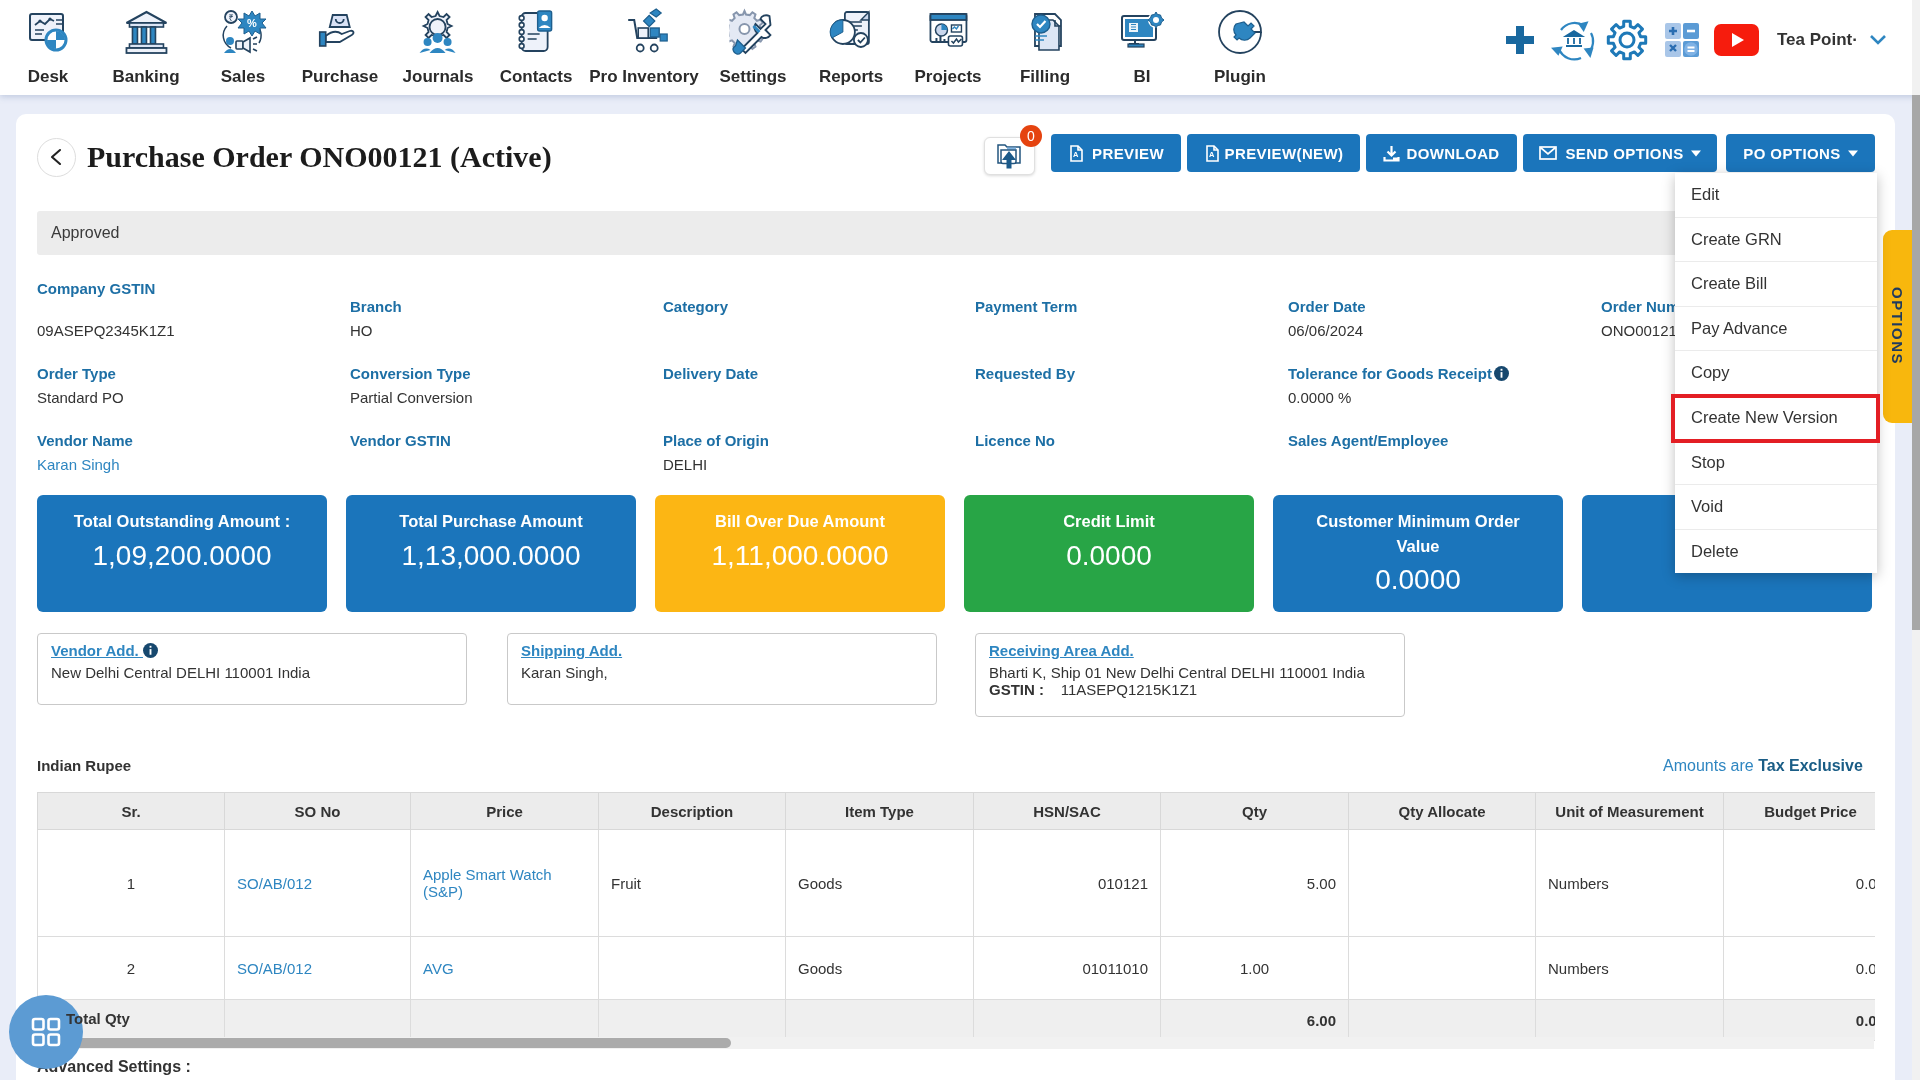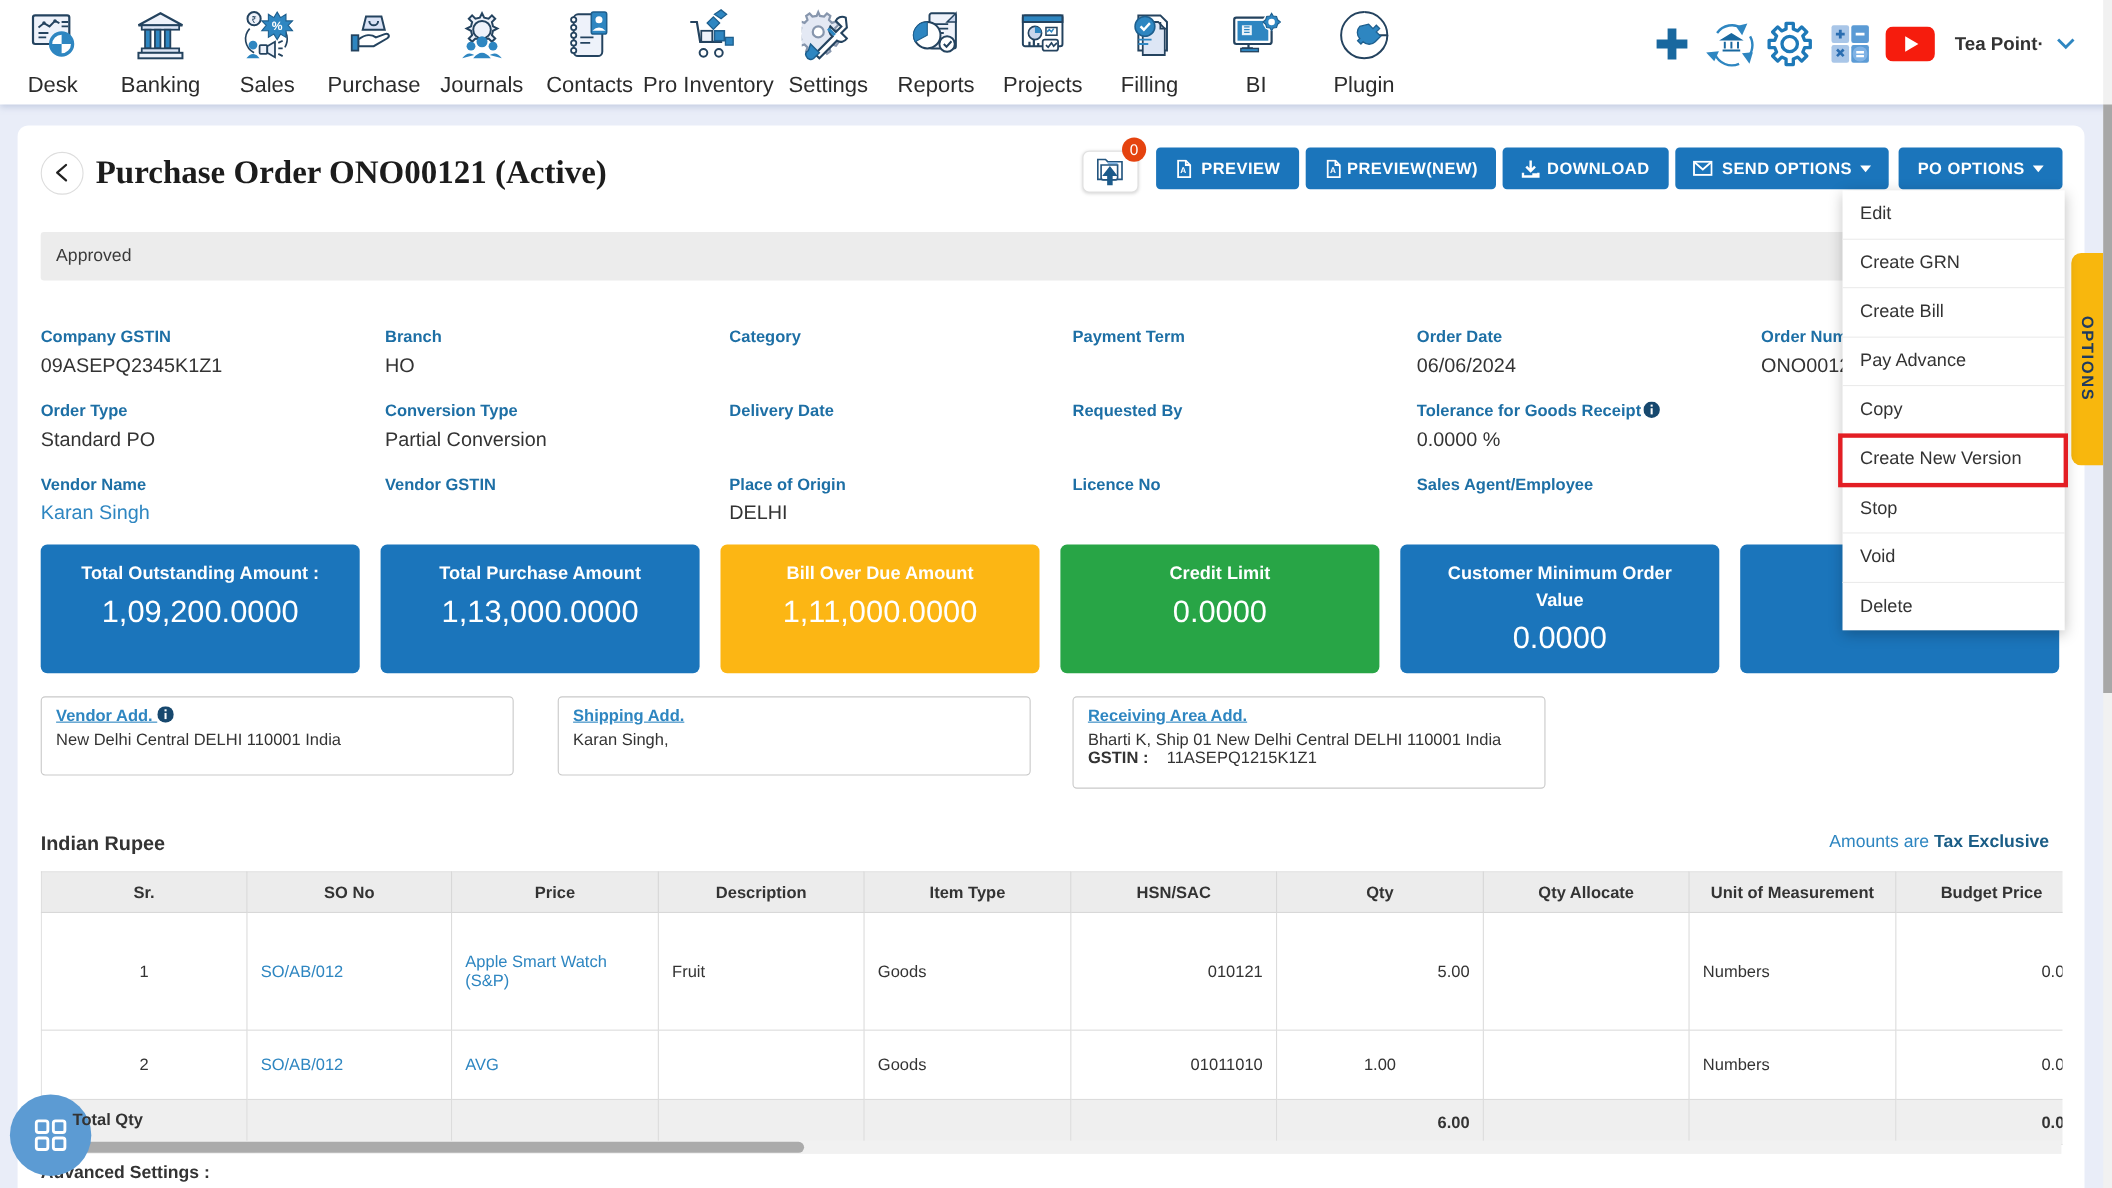--- a/index.html
+++ b/index.html
@@ -1,32 +1,32 @@
 <!DOCTYPE html>
 <html><head>
 <meta charset="utf-8">
 <style>
 html,body{margin:0;padding:0;}
 body{font-family:"Liberation Sans",sans-serif;}
 #page{position:relative;width:1920px;height:1080px;background:#e9edf8;overflow:hidden;}
 #nav{position:absolute;left:0;top:0;width:1920px;height:95px;background:#fff;box-shadow:0 2px 6px rgba(120,140,180,.35);z-index:30;}
 .ni{position:absolute;top:8px;transform:translateX(-50%);text-align:center;}
 .ni svg{display:block;margin:0 auto;}
-.ni span{display:block;margin-top:11px;font-size:20px;color:#2b2b2b;}
+.ni span{display:block;margin-top:11px;font-size:17px;color:#2b2b2b;font-weight:bold;}
 .rico{position:absolute;top:0;height:80px;display:flex;align-items:center;}
 #card{position:absolute;left:16px;top:114px;width:1879px;height:966px;background:#fff;border-radius:10px 10px 0 0;}
 #backbtn{position:absolute;left:37px;top:138px;width:37px;height:37px;border-radius:50%;border:1px solid #ddd;background:#fff;}
 #backbtn svg{position:absolute;left:11px;top:9px;}
 #title{position:absolute;left:87px;top:140px;font-family:"Liberation Serif",serif;font-weight:bold;font-size:30px;color:#1c1c1c;letter-spacing:0;}
 .btn{position:absolute;top:134px;height:38px;background:#1b75bb;border-radius:4px;color:#fff;font-size:15px;font-weight:bold;display:flex;align-items:center;justify-content:center;letter-spacing:.4px;box-sizing:border-box;}
 #upbtn{position:absolute;left:984px;top:137px;width:49px;height:36px;background:#fff;border:1px solid #e0e0e0;border-radius:6px;box-shadow:0 1px 3px rgba(0,0,0,.15);}
 #upbadge{position:absolute;left:1020px;top:125px;width:22px;height:22px;border-radius:50%;background:#e5430f;color:#fff;font-size:14px;text-align:center;line-height:22px;}
 #approved{position:absolute;left:37px;top:211px;width:1837px;height:44px;background:#ececec;border-radius:3px;color:#3a3a3a;font-size:16px;line-height:44px;padding-left:14px;box-sizing:border-box;}
 .lbl{position:absolute;font-size:15px;font-weight:bold;color:#1d6fa5;white-space:nowrap;}
-.val{position:absolute;font-size:18px;color:#333;white-space:nowrap;}
+.val{position:absolute;font-size:15px;color:#333;white-space:nowrap;}
 .card6{position:absolute;top:495px;width:290px;height:117px;border-radius:6px;color:#fff;text-align:center;box-sizing:border-box;}
 .card6 .t{font-size:16.5px;font-weight:bold;margin-top:14px;line-height:25px;}
 .card6 .v{font-size:28px;margin-top:6px;}
 .abox{position:absolute;top:633px;background:#fff;border:1px solid #c9c9c9;border-radius:4px;box-sizing:border-box;padding:8px 13px;}
 .abox .at{font-size:15px;font-weight:bold;color:#2e86c1;text-decoration:underline;}
 .abox .ac{font-size:15px;color:#333;margin-top:5px;}
 #tclip{position:absolute;left:37px;top:792px;width:1838px;overflow:hidden;}
 table#items{border-collapse:collapse;table-layout:fixed;width:1860px;}
 #items th{background:#ececec;border:1px solid #d8d8d8;font-size:15px;font-weight:bold;color:#333;height:36px;text-align:center;padding:0 8px;}
 #items td{border:1px solid #dcdcdc;font-size:15px;color:#333;padding:0 12px;background:#fff;}
@@ -306,21 +306,21 @@
 <div class="btn" style="left:1523px;width:194px;">​<svg width="18" height="14" viewBox="0 0 18 14" style="margin-right:8px">
         <rect x="1" y="1" width="16" height="12" fill="none" stroke="#fff" stroke-width="1.7"></rect>
         <path d="M1.5 1.5 L9 8 L16.5 1.5" fill="none" stroke="#fff" stroke-width="1.7"></path>
       </svg>SEND OPTIONS <svg width="10" height="8" viewBox="0 0 10 8" style="margin-left:7px">
         <polygon points="0,1.5 10,1.5 5,7.5" fill="#fff"></polygon>
       </svg></div>
 <div class="btn" style="left:1726px;width:149px;">PO OPTIONS <svg width="10" height="8" viewBox="0 0 10 8" style="margin-left:7px">
         <polygon points="0,1.5 10,1.5 5,7.5" fill="#fff"></polygon>
       </svg></div>
 <div id="approved">Approved</div>
-<div class="lbl" style="left:37px;top:298px">Company GSTIN</div>
+<div class="lbl" style="left:37px;top:280px">Company GSTIN</div>
     <div class="val" style="left:37px;top:322px">09ASEPQ2345K1Z1</div>
 <div class="lbl" style="left:350px;top:298px">Branch</div>
     <div class="val" style="left:350px;top:322px">HO</div>
 <div class="lbl" style="left:663px;top:298px">Category</div>
 <div class="lbl" style="left:975px;top:298px">Payment Term</div>
 <div class="lbl" style="left:1288px;top:298px">Order Date</div>
     <div class="val" style="left:1288px;top:322px">06/06/2024</div>
 <div class="lbl" style="left:1601px;top:298px">Order Number</div>
     <div class="val" style="left:1601px;top:322px">ONO00121</div>
 <div class="lbl" style="left:37px;top:365px">Order Type</div>

